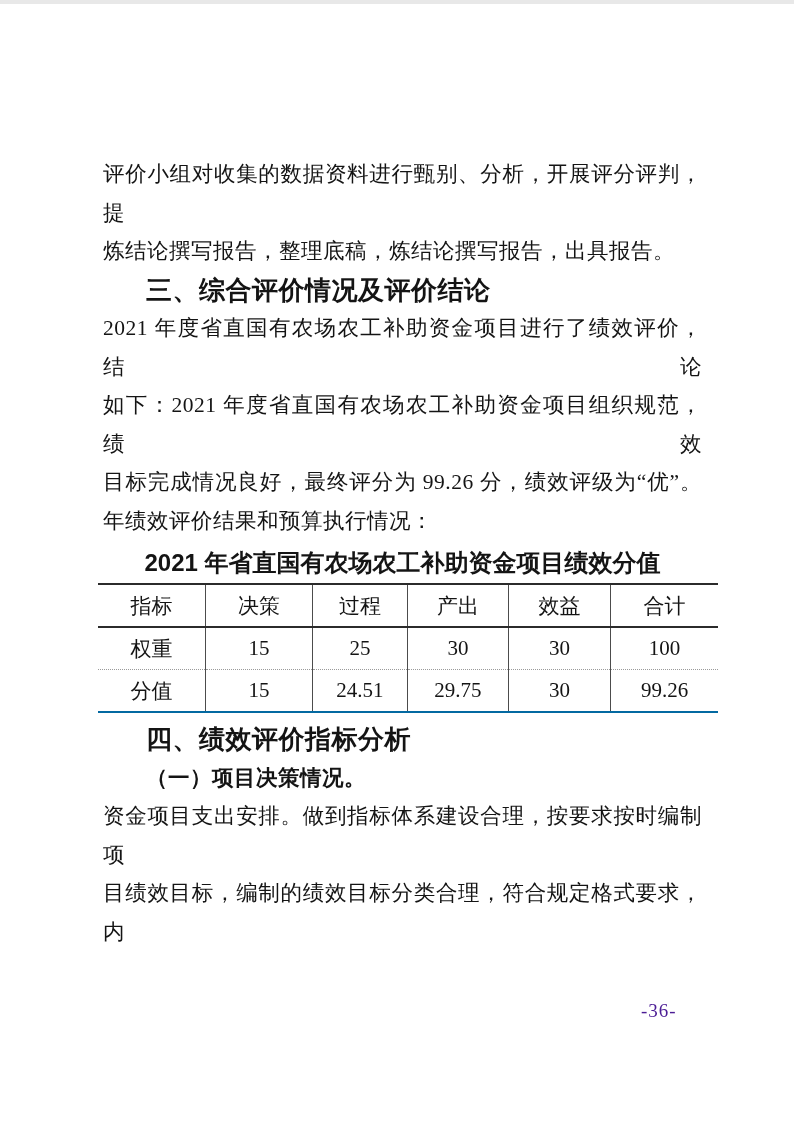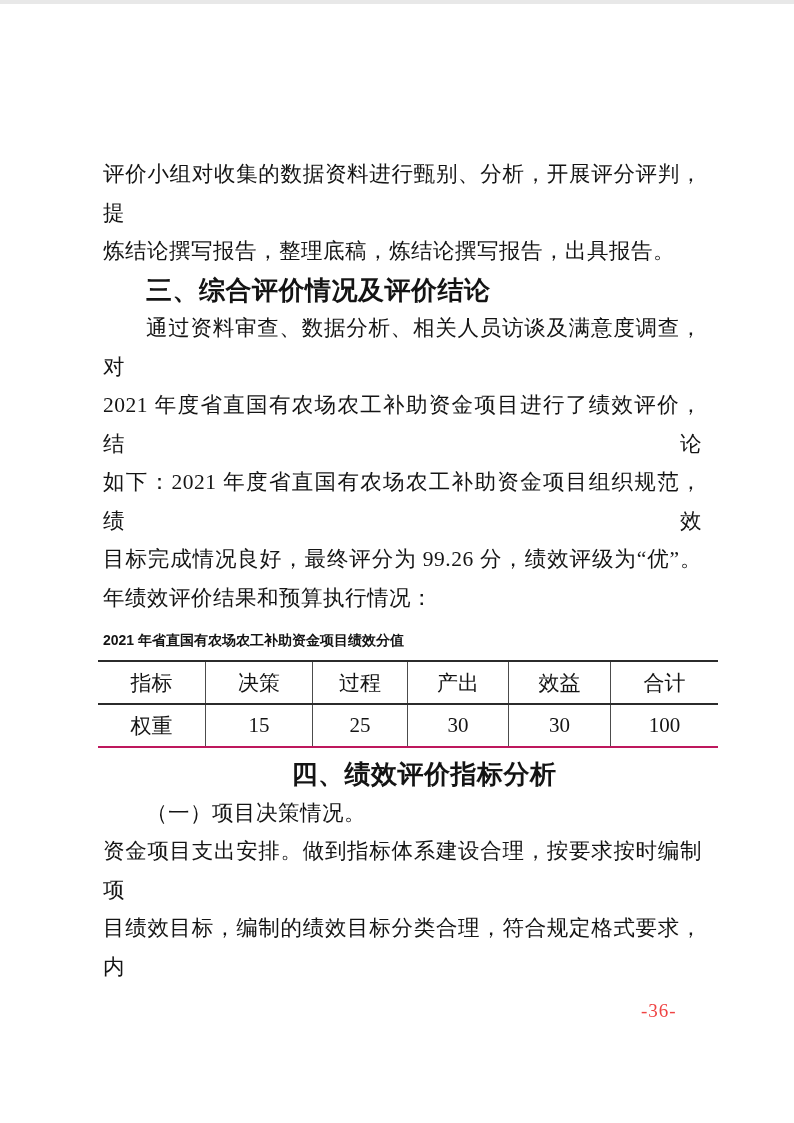--- a/index.html
+++ b/index.html
@@ -31,79 +31,79 @@
   .heading {
     font-family: "Liberation Sans", sans-serif;
     font-weight: bold;
     font-size: 26px;
     line-height: 38.5px;
     text-indent: 43px;
     letter-spacing: 0.5px;
   }
   .subheading {
     font-family: "Liberation Serif", serif;
-    font-weight: normal;
+    font-weight: bold;
     font-size: 21.5px;
     line-height: 38.5px;
     text-indent: 43px;
     letter-spacing: 0.5px;
   }
   .tbl-title {
     font-family: "Liberation Sans", sans-serif;
     font-weight: bold;
-    font-size: 14px;
+    font-size: 24px;
     line-height: 40px;
+    text-align: center;
     margin-top: 3px;
   }
   table.score {
     table-layout: fixed;
     border-collapse: collapse;
     width: 620px;
     margin-left: -5px;
     border-top: 2px solid #2b2b2b;
-    border-bottom: 2px solid #be185d;
+    border-bottom: 2px solid #0369a1;
   }
   .score th, .score td {
     font-weight: normal;
     font-size: 21px;
     text-align: center;
     vertical-align: middle;
     height: 41px;
     padding: 0;
     border-left: 1px solid #4c4c4c;
   }
   .score th:first-child, .score td:first-child { border-left: none; }
   .score thead th { border-bottom: 2px solid #2b2b2b; }
   .score tbody tr.dotted td { border-bottom: 1px dotted #9a9a9a; }
-  .h4-heading { margin-top: 7px; text-align: center; }
+  .h4-heading { margin-top: 7px; }
   .page-num {
     position: absolute;
     left: 641px;
     top: 996px;
     font-size: 19px;
     letter-spacing: 1px;
     font-family: "Liberation Serif", serif;
-    color: #ef4444;
+    color: #4c1d95;
   }
 </style>
 </head>
 <body>
 
 <div class="page">
   <div class="doc-body">
 
     <div class="para">
       <div class="line">评价小组对收集的数据资料进行甄别、分析，开展评分评判，提</div>
       <div class="line end">炼结论撰写报告，整理底稿，炼结论撰写报告，出具报告。</div>
     </div>
 
     <div class="heading">三、综合评价情况及评价结论</div>
 
     <div class="para">
-      <div class="line ind">通过资料审查、数据分析、相关人员访谈及满意度调查，对</div>
       <div class="line">2021 年度省直国有农场农工补助资金项目进行了绩效评价，结论</div>
       <div class="line">如下：2021 年度省直国有农场农工补助资金项目组织规范，绩效</div>
       <div class="line">目标完成情况良好，最终评分为 99.26 分，绩效评级为“优”。</div>
       <div class="line end">年绩效评价结果和预算执行情况：</div>
     </div>
 
     <div class="tbl-title">2021 年省直国有农场农工补助资金项目绩效分值</div>
 
     <table class="score">
       <colgroup>
@@ -126,20 +126,28 @@
       </thead>
       <tbody>
         <tr class="dotted">
           <td>权重</td>
           <td>15</td>
           <td>25</td>
           <td>30</td>
           <td>30</td>
           <td>100</td>
         </tr>
+        <tr>
+          <td>分值</td>
+          <td>15</td>
+          <td>24.51</td>
+          <td>29.75</td>
+          <td>30</td>
+          <td>99.26</td>
+        </tr>
       </tbody>
     </table>
 
     <div class="heading h4-heading">四、绩效评价指标分析</div>
 
     <div class="subheading">（一）项目决策情况。</div>
 
     <div class="para">
       <div class="line">资金项目支出安排。做到指标体系建设合理，按要求按时编制项</div>
       <div class="line">目绩效目标，编制的绩效目标分类合理，符合规定格式要求，内</div>

